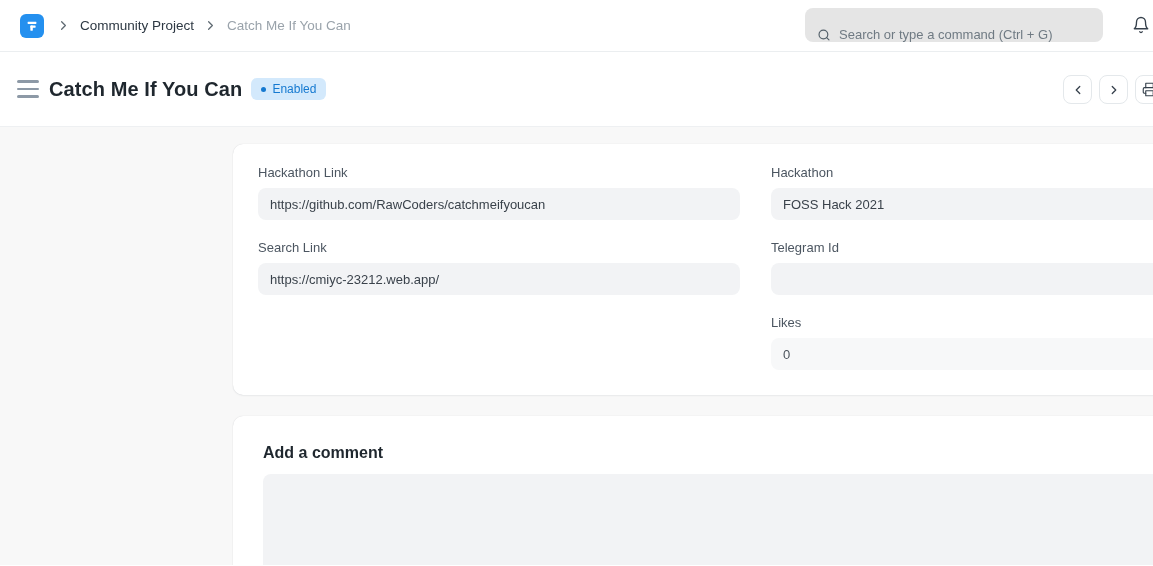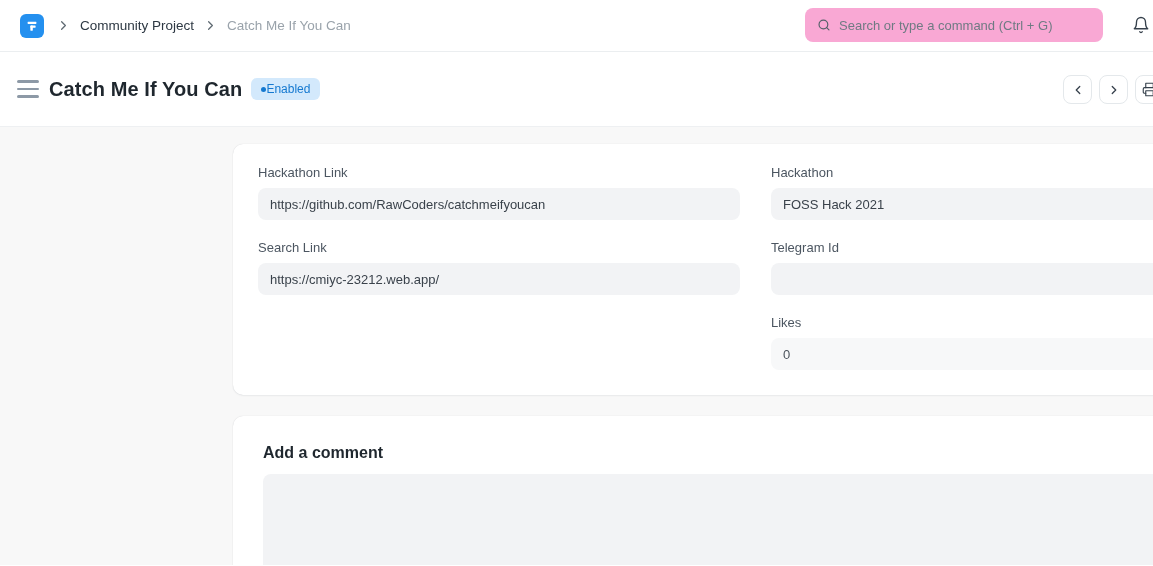--- a/index.html
+++ b/index.html
@@ -37,23 +37,23 @@
     white-space: nowrap;
   }
   .crumb-chevron { display: flex; color: #5f6a72; }
   .crumb-link { color: #2d3843; text-decoration: none; cursor: pointer; }
   .crumb-current { color: #9aa3ab; }
 
   .search {
     position: absolute;
     left: 805px; top: 8px;
     width: 298px; height: 34px;
-    background: #f9a8d4;
+    background: #e5e5e5;
     border-radius: 8px;
-    display: flex; align-items: center;
+    display: flex; align-items: flex-end;
     padding: 0 12px;
     gap: 8px;
     cursor: text;
   }
   .search svg { color: #54606a; flex: 0 0 auto; }
   .search-input {
     border: none; outline: none; background: transparent;
     font-family: "Liberation Sans", sans-serif;
     font-size: 13px; color: #3c454e; width: 240px;
   }
@@ -93,21 +93,21 @@
     letter-spacing: 0.1px;
   }
   .status-badge {
     margin-left: 9px;
     height: 22px;
     padding: 0 10px;
     border-radius: 6px;
     background: #d3e9fc;
     color: #1579d0;
     font-size: 12px;
-    display: inline-flex; align-items: center; 
+    display: inline-flex; align-items: center; gap: 6px;
   }
   .status-dot { width: 5px; height: 5px; border-radius: 50%; background: #1579d0; }
 
   .nav-btn {
     position: absolute;
     top: 23px;
     width: 29px; height: 29px;
     background: #ffffff;
     border: 1px solid #e4e8eb;
     border-radius: 8px;

